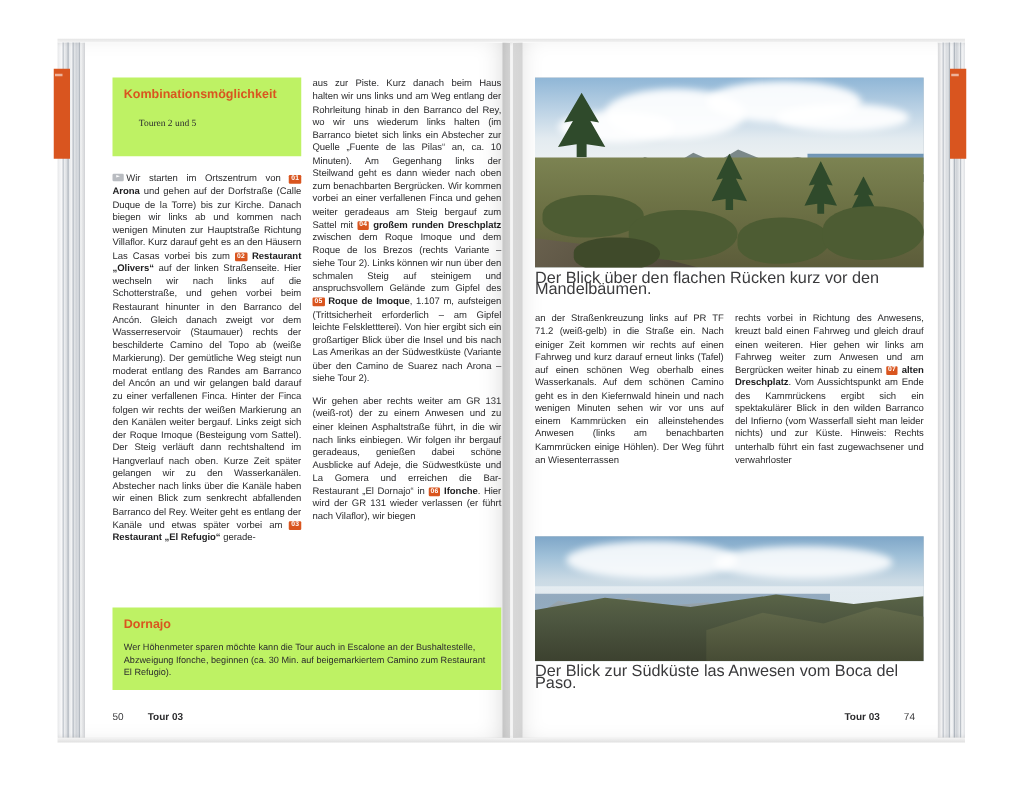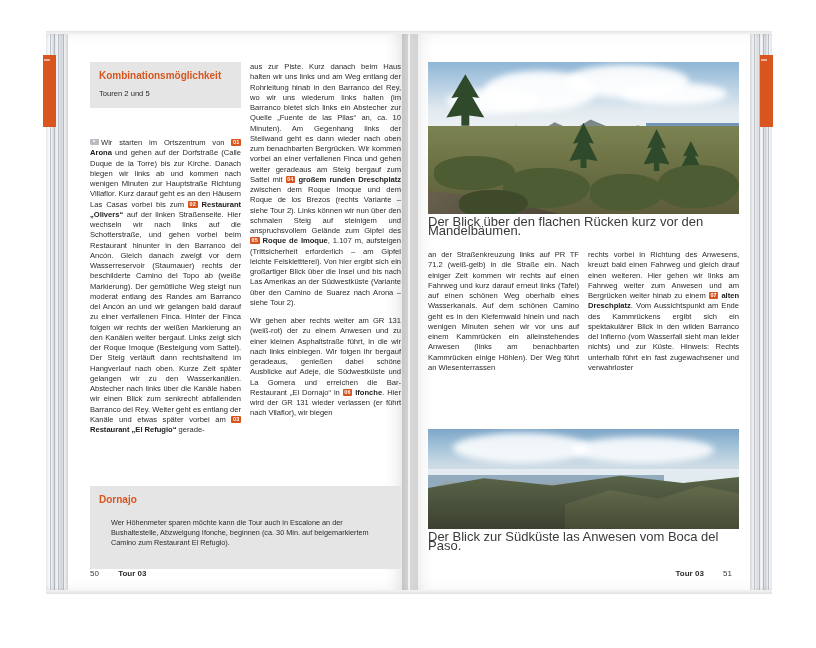--- a/index.html
+++ b/index.html
@@ -122,41 +122,42 @@
   .startchip::after{
     content:"";
     position:absolute; left:2.6px; top:1.6px;
     border-left: 3.4px solid #ffffff;
     border-top: 1.7px solid transparent;
     border-bottom: 1.7px solid transparent;
   }
 
   
   .box {
-    background: #e5e5e5;
+    background: #bef264;
     padding: 8px 9px 9px 9px;
   }
   .box-title {
     color: #d9551f;
     font-weight: bold;
     font-size: 10px;
     line-height: 12px;
     margin: 0 0 7px 0;
   }
   .box-sub {
     font-size: 7.6px;
     line-height: 10px;
     color: #2b2b2d;
-    margin: 0;
+    margin: 12px;
+    font-family: Liberation Serif, serif;
   }
   .box-body {
     font-size: 7.3px;
     line-height: 10px;
     color: #2b2b2d;
-    margin: 12px;
+    margin: 0;
     text-align: left;
   }
 
   
   .photo {
     position: relative;
     overflow: hidden;
     background:#b9c4cc;
   }
   .caption {
@@ -368,21 +369,21 @@
           <div class="ridge-far"></div>
           <div class="haze"></div>
           <div class="hill"></div>
           <div class="hill2"></div>
         </div>
         <div class="caption">Der Blick zur Südküste las Anwesen vom Boca del Paso.</div>
       </div>
 
       <div class="footer" style="right:18px;bottom:12px;">
         <span class="tourlbl">Tour 03</span>
-        <span class="num" style="margin-left:17px;">51</span>
+        <span class="num" style="margin-left:17px;">74</span>
       </div>
     </div>
 
     <div class="gutter"></div>
   </div>
 
   <div class="tab left">
     <div class="notch"></div>
   </div>
   <div class="tab right">

